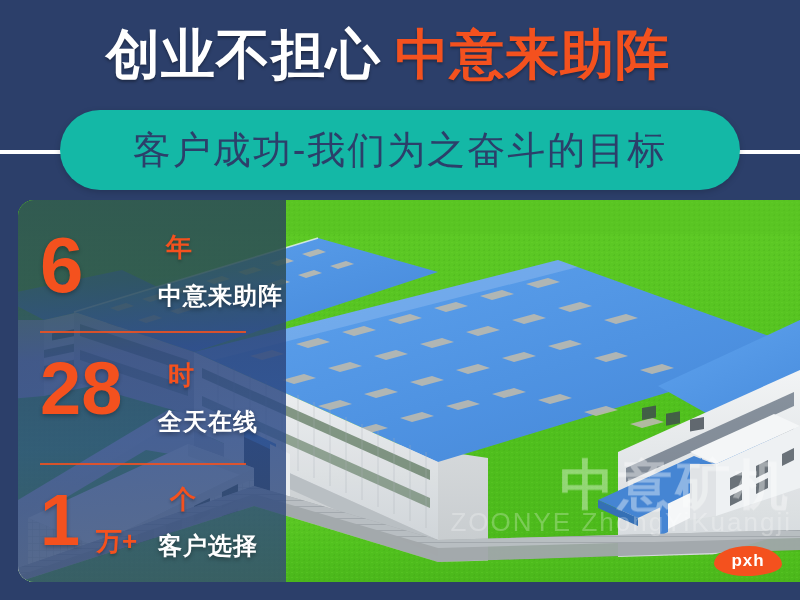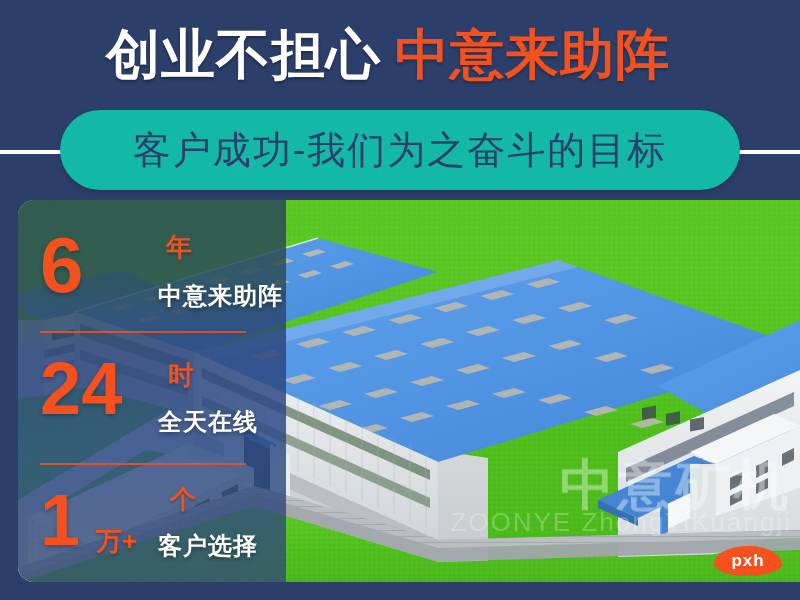--- a/index.html
+++ b/index.html
@@ -477,21 +477,21 @@
   <div id="stats">
 
     <div class="stat" id="stat-1">
       <span class="num">6</span>
       <span class="unit">年</span>
       <span class="desc">中意来助阵</span>
     </div>
     <div class="sep" id="sep-1"></div>
 
     <div class="stat" id="stat-2">
-      <span class="num">24</span>
+      <span class="num">28</span>
       <span class="unit">时</span>
       <span class="desc">全天在线</span>
     </div>
     <div class="sep" id="sep-2"></div>
 
     <div class="stat" id="stat-3">
       <span class="num">1</span>
       <span class="sub">万+</span>
       <span class="unit">个</span>
       <span class="desc">客户选择</span>

